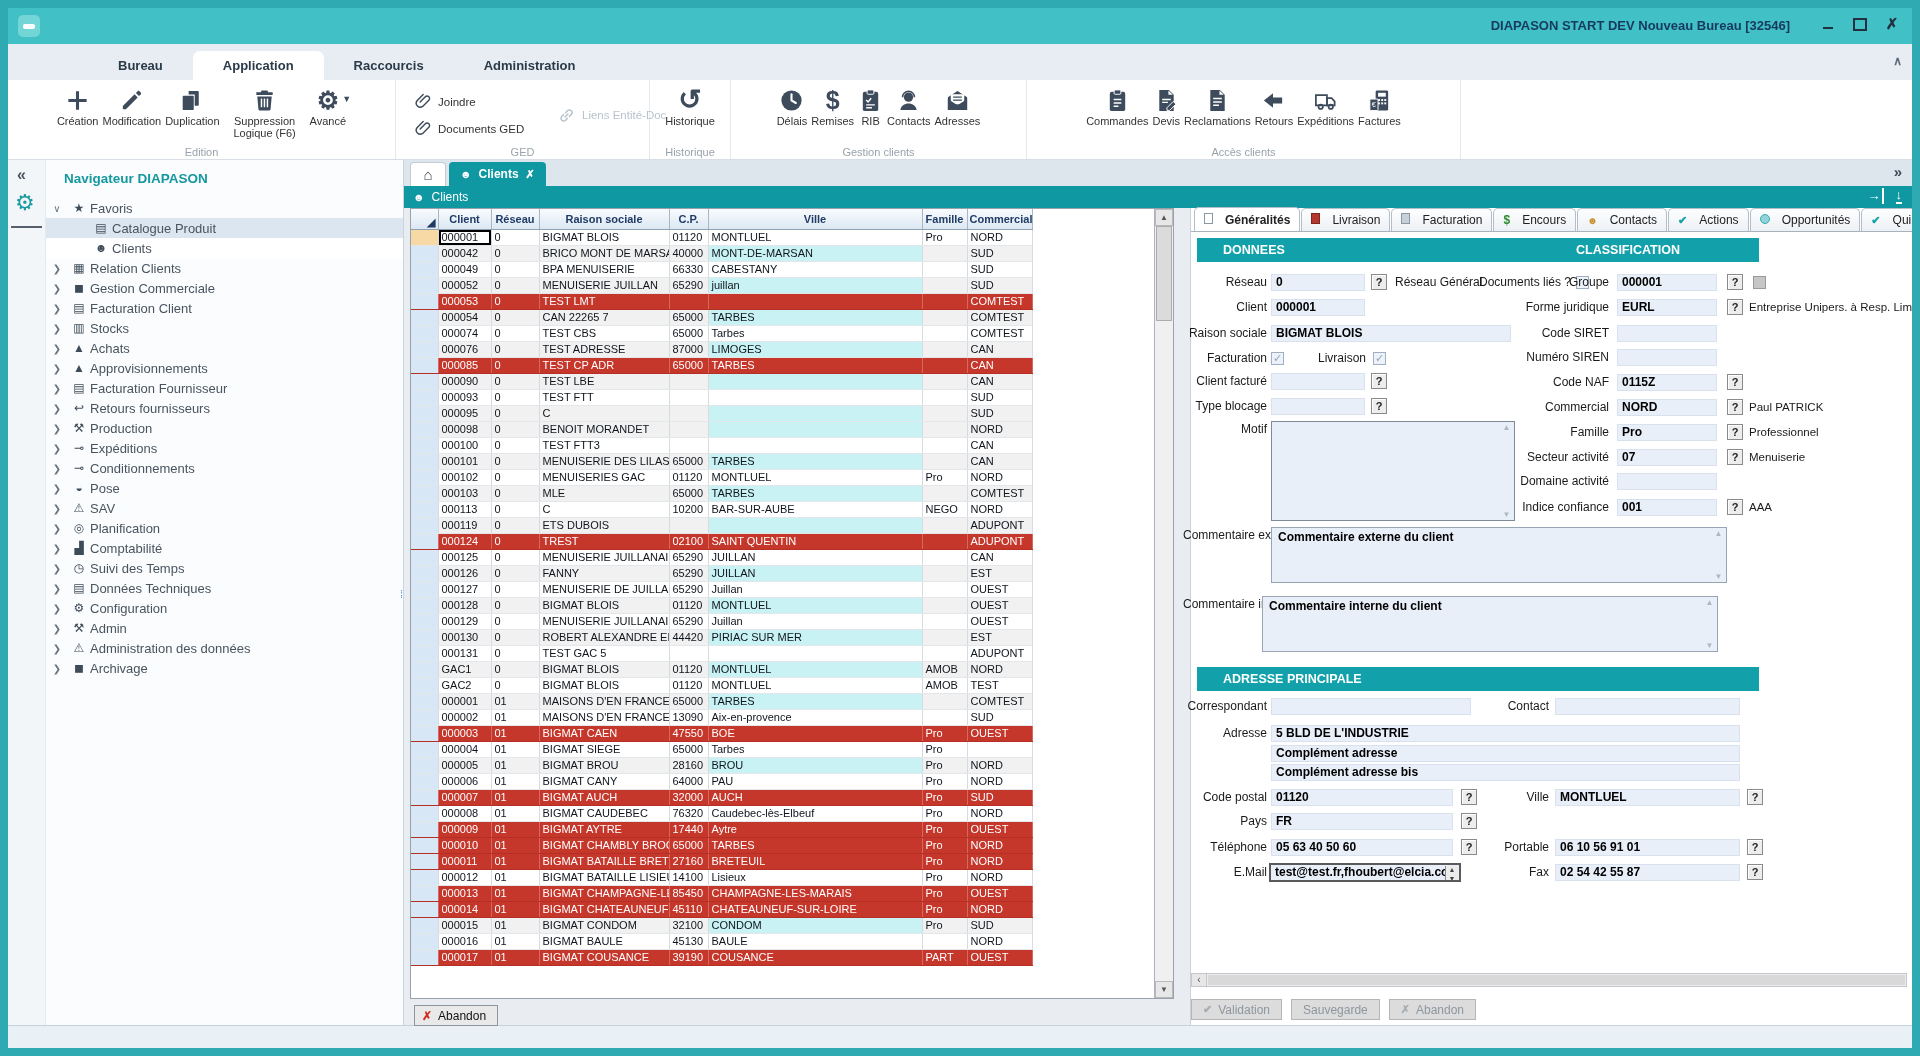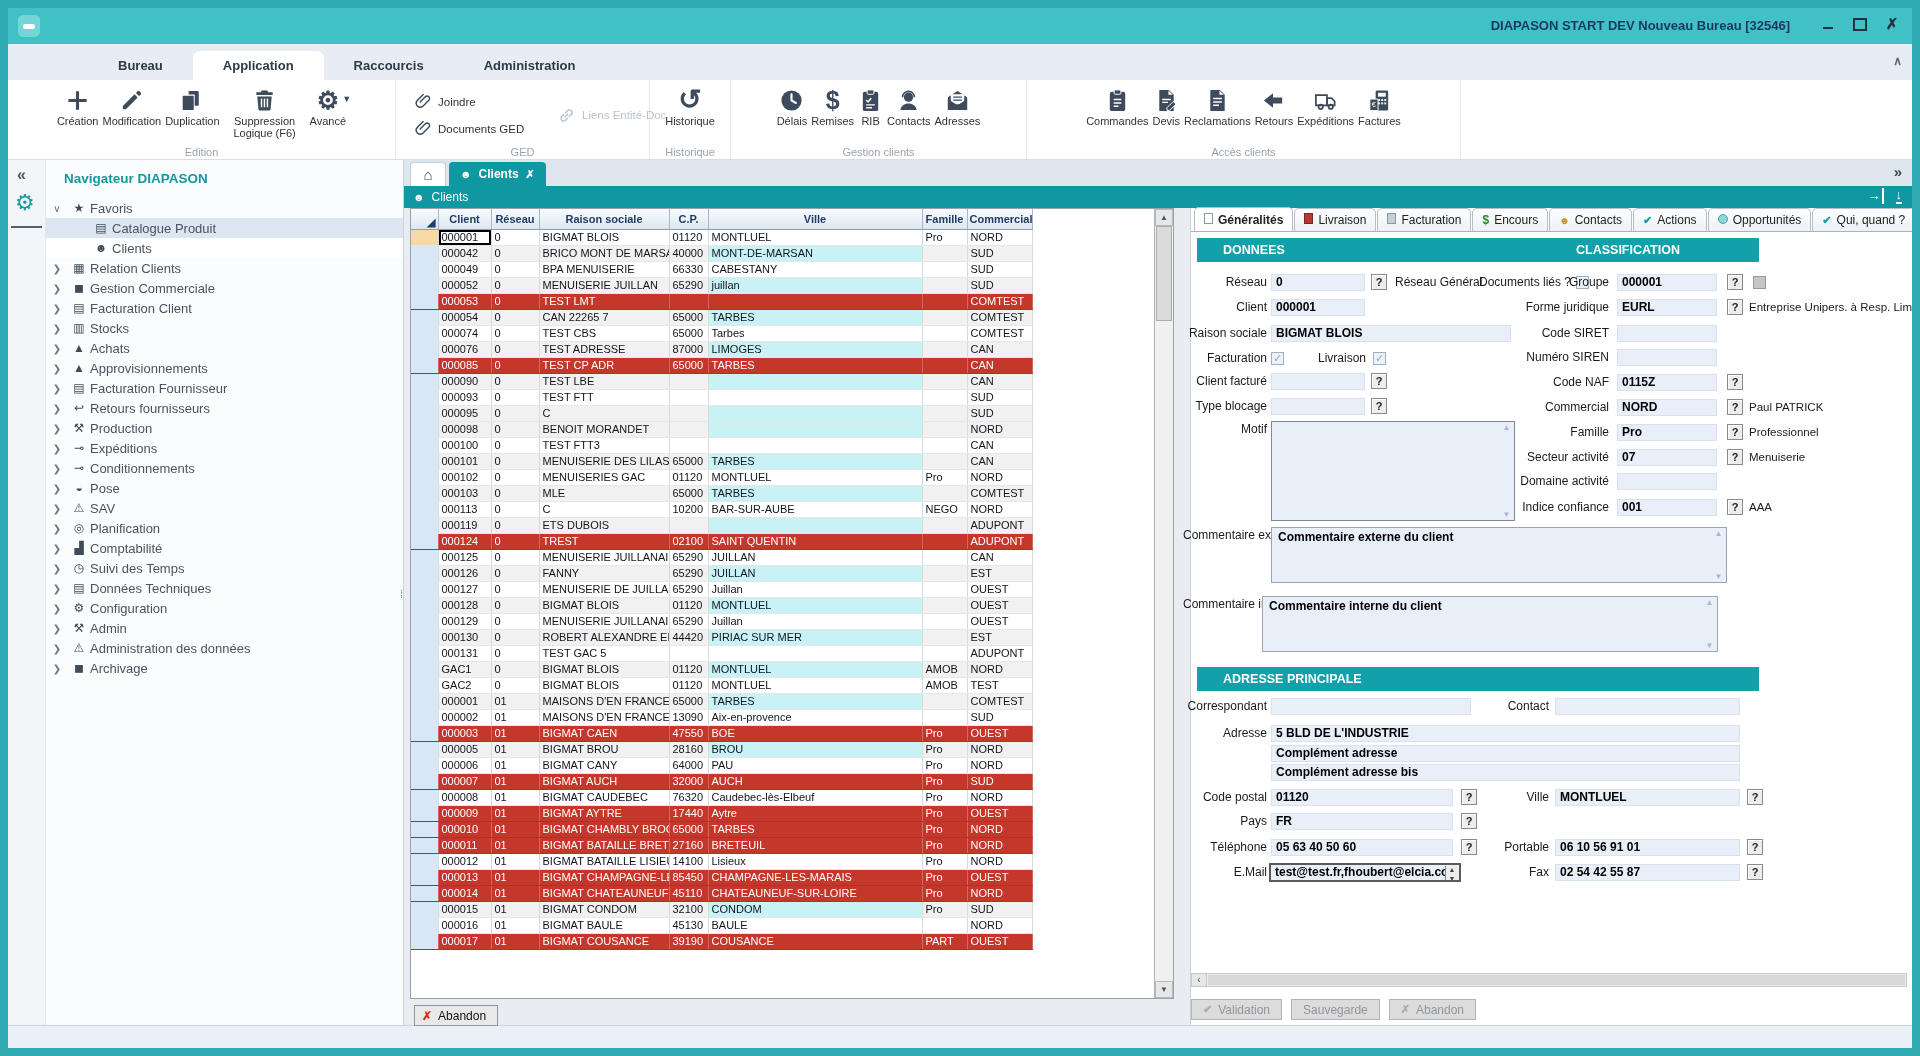--- a/index.html
+++ b/index.html
@@ -94,21 +94,21 @@
   .tfiller { flex:1; background:#fff; align-self:stretch; }
   .vscroll { width:19px; flex:none; border-left:1px solid #AAB4BE; background:#F0F0F0; display:flex; flex-direction:column; align-self:stretch; }
   .varrow { height:17px; flex:none; background:#E7E7E7; border:1px solid #B9B9B9; color:#555; font-size:8px; text-align:center; line-height:15px; }
   .vthumb { height:95px; flex:none; background:#DBDBDB; border:1px solid #ACACAC; margin:0 1px; }
   .vtrack { flex:1; }
   .abandon-btn { position:absolute; left:10px; top:797px; height:21px; padding:0 11px 0 7px; background:#E9E9E9; border:1px solid #8D979F; font-size:12px; color:#111; display:flex; gap:6px; align-items:center; }
   .x-red { color:#D42B1E; font-weight:bold; font-size:12px; }
   
   .right-panel { width:722px; flex:none; background:#fff; position:relative; border-left:1px solid #C9D2DA; font-size:12px; }
   .rp-tabs { position:absolute; top:0; left:0; right:0; height:24px; display:flex; align-items:flex-end; padding-left:3px; border-bottom:1px solid #A9B3BD; background:#fff; }
-  .rtab { height:23px; margin-right:1px; padding:0 9px; border:1px solid #B4BEC8; border-bottom:none; border-radius:5px 5px 0 0; background:linear-gradient(#FDFEFF,#EDF1F5); display:flex; align-items:center; gap:5px; font-size:12px; color:#222; white-space:nowrap; }
+  .rtab { height:23px; margin-right:1px; padding:0 9px; border:1px solid #B4BEC8; border-bottom:none; border-radius:5px 5px 0 0; background:linear-gradient(#FDFEFF,#EDF1F5); display:flex; align-items:center; gap:12px; font-size:12px; color:#222; white-space:nowrap; }
   .rtab.active { background:#fff; font-weight:bold; height:24px; }
   .i-doc { width:9px; height:11px; background:#fff; border:1px solid #8A97A4; display:inline-block; }
   .i-book { width:9px; height:11px; background:#B5372D; border:1px solid #7E2620; display:inline-block; }
   .i-docg { width:9px; height:11px; background:#C7CFD8; border:1px solid #8A97A4; display:inline-block; }
   .i-dollar { color:#2E8B2E; font-weight:bold; font-size:12px; }
   .i-people { color:#C8922F; font-size:10px; }
   .i-check { color:#16A0A8; font-size:11px; font-weight:bold; }
   .i-sphere { width:10px; height:10px; border-radius:50%; background:#8ED4D8; border:1px solid #3FA9B0; display:inline-block; }
   .rp-bar { position:absolute; left:6px; width:562px; height:24px; background:#12A0AA; color:#fff; font-weight:bold; font-size:12.5px; display:flex; align-items:center; }
   .rp-bar .t1 { padding-left:26px; }
@@ -876,20 +876,30 @@
                   <tr class="alt redrow ">
                     <td class="selcol"></td>
                     <td>000003</td>
                     <td>01</td>
                     <td>BIGMAT CAEN</td>
                     <td>47550</td>
                     <td class="ville">BOE</td>
                     <td>Pro</td>
                     <td>OUEST</td>
                   </tr>
+                  <tr class="">
+                    <td class="selcol"></td>
+                    <td>000004</td>
+                    <td>01</td>
+                    <td>BIGMAT SIEGE</td>
+                    <td>65000</td>
+                    <td class="ville">Tarbes</td>
+                    <td>Pro</td>
+                    <td></td>
+                  </tr>
                   <tr class="alt ">
                     <td class="selcol"></td>
                     <td>000005</td>
                     <td>01</td>
                     <td>BIGMAT BROU</td>
                     <td>28160</td>
                     <td class="ville">BROU</td>
                     <td>Pro</td>
                     <td>NORD</td>
                   </tr>

